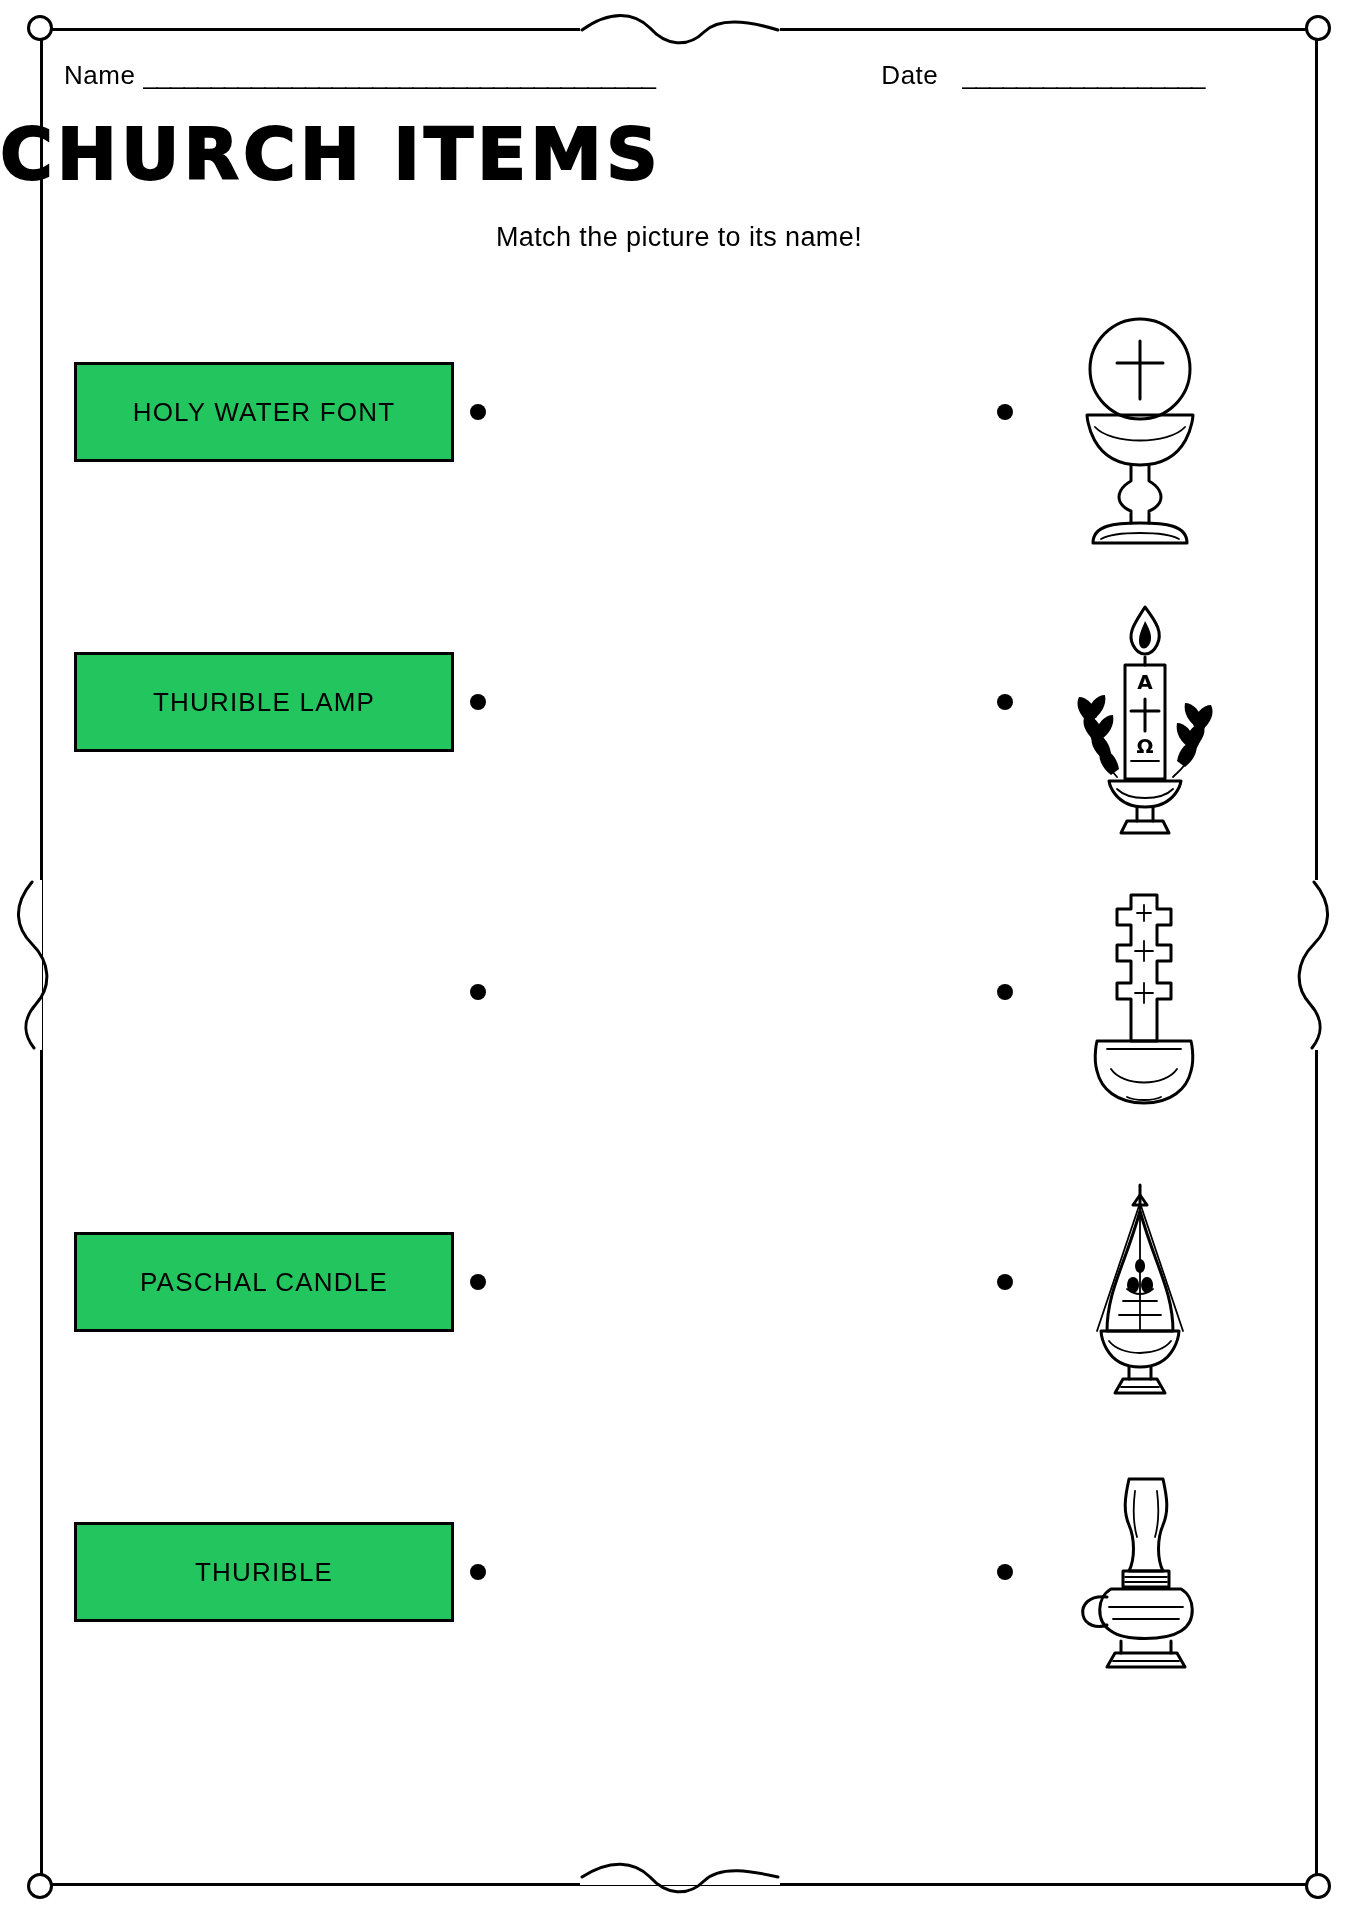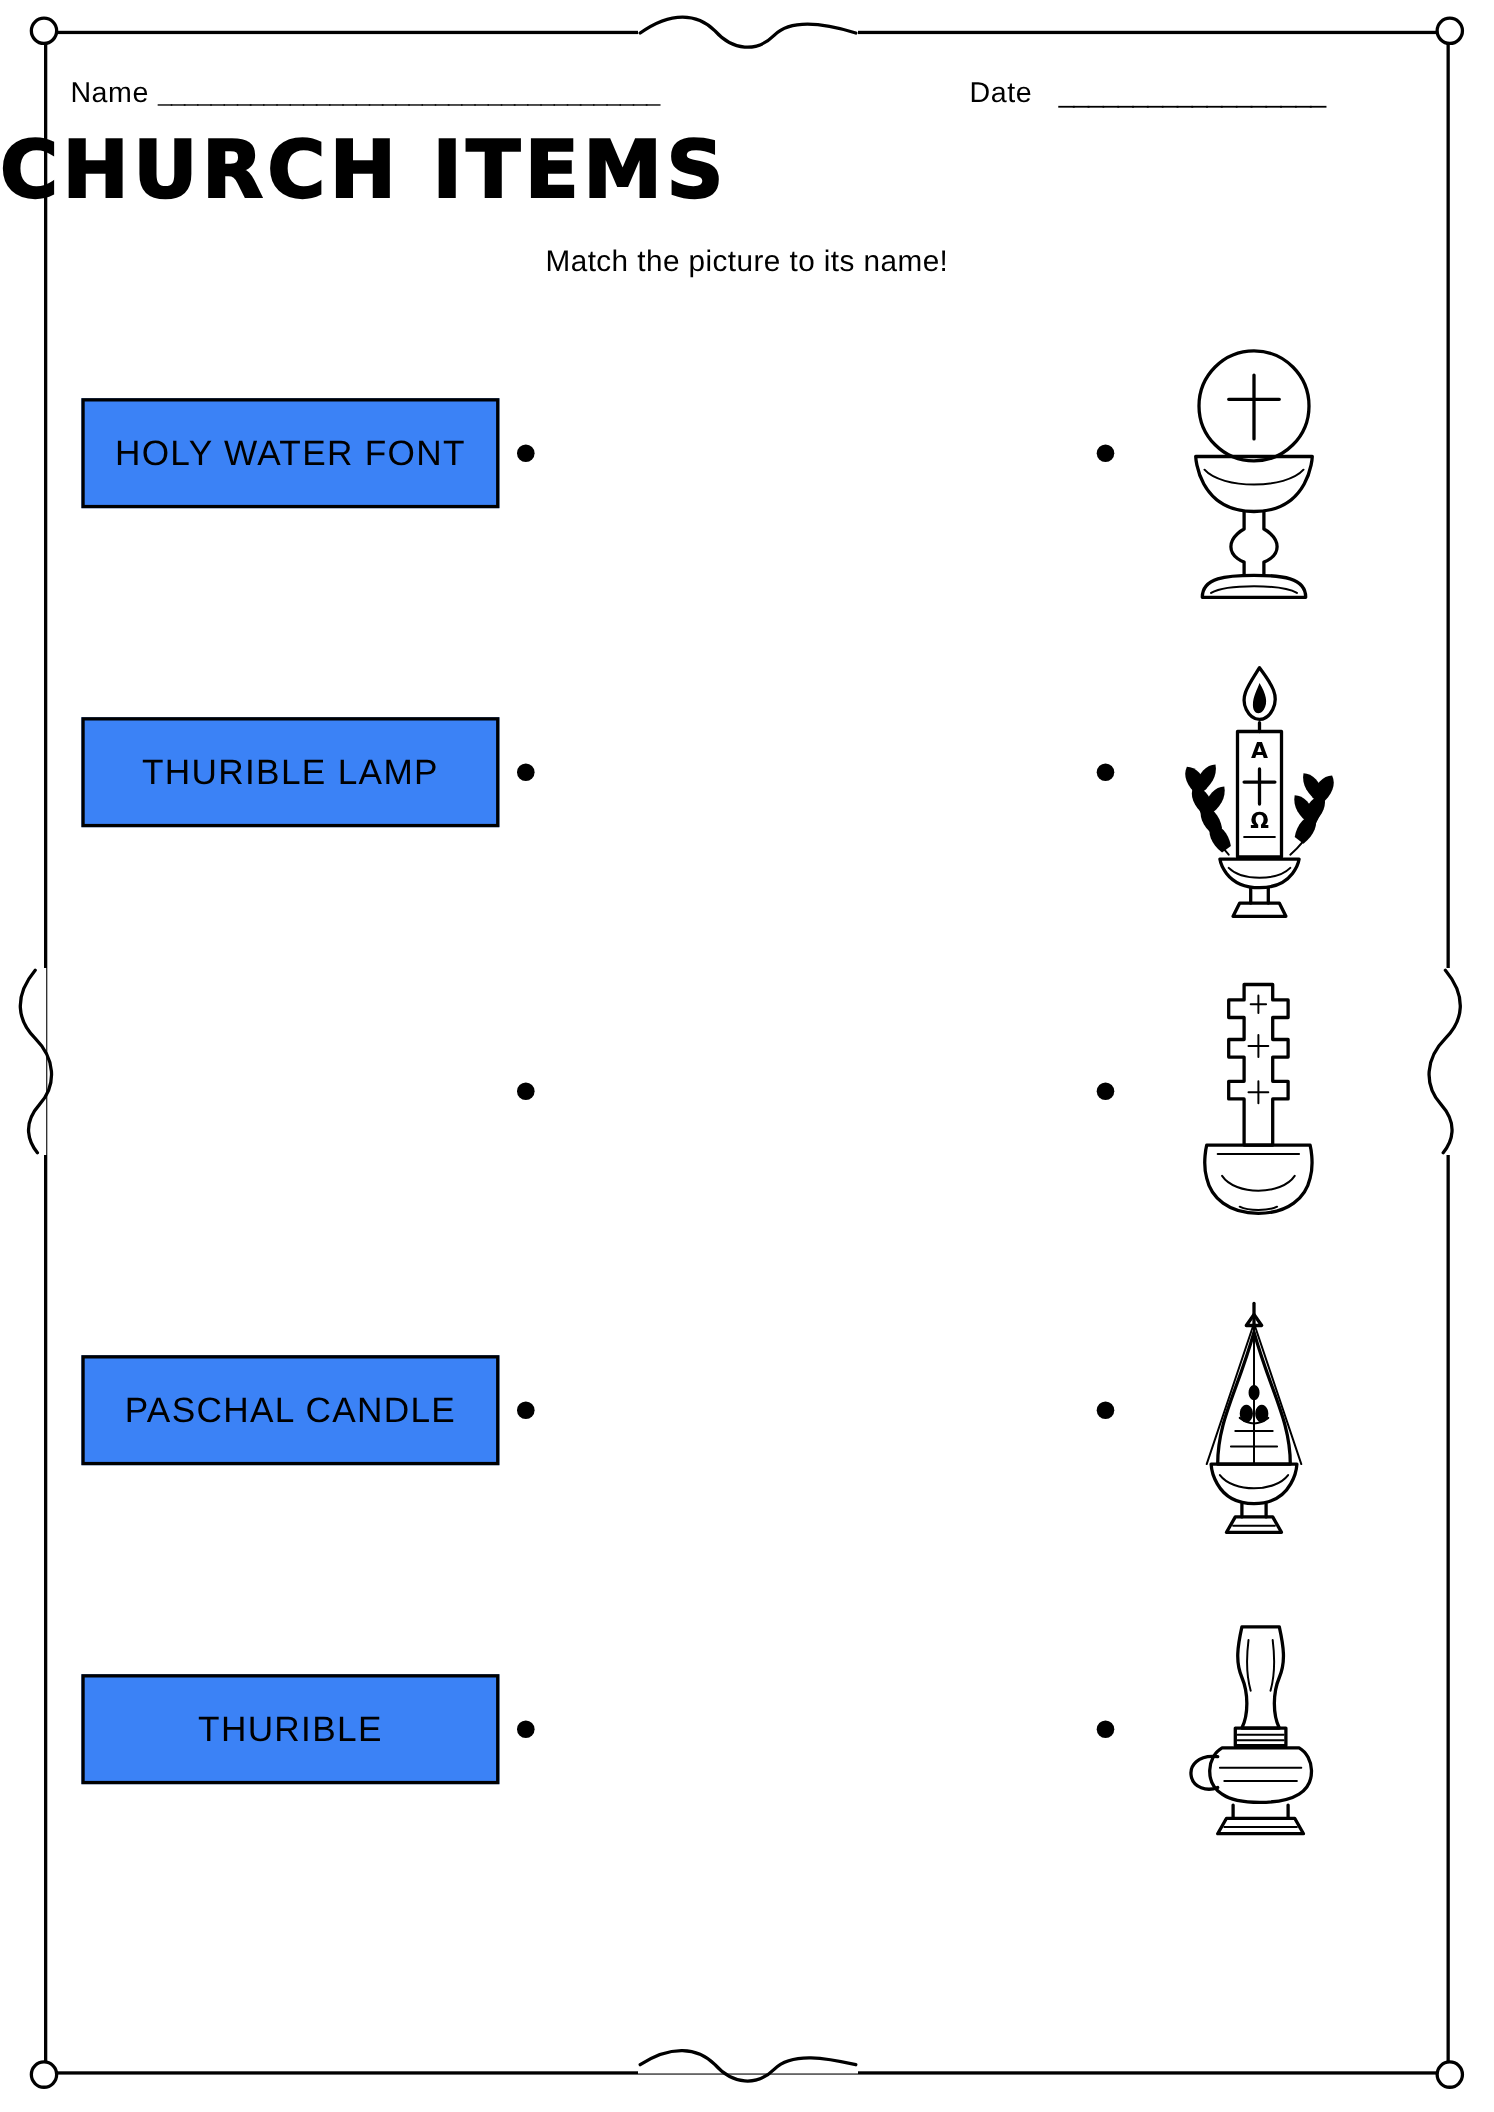--- a/index.html
+++ b/index.html
@@ -63,25 +63,24 @@
     top: 58px;
     width: 1230px;
     display: flex;
     align-items: baseline;
     font-size: 26px;
     letter-spacing: 0.5px;
   }
   .name-label { white-space: nowrap; }
   .name-rule {
     flex: 0 0 720px;
-    margin: 12px 2px 0 8px;
+    margin: 2px 2px 0 8px;
     letter-spacing: -1px;
     overflow: hidden;
     white-space: nowrap;
-    font-family: Liberation Serif, serif;
   }
   .date-label { white-space: nowrap; margin-left: 16px; }
   .date-rule {
     flex: 0 0 300px;
     margin-left: 24px;
     letter-spacing: -1px;
     overflow: hidden;
     white-space: nowrap;
   }
 
@@ -123,23 +122,23 @@
     position: absolute;
     left: 74px;
     top: 62px;
     width: 380px;
     height: 100px;
     border: 3px solid #000;
     box-sizing: border-box;
     display: flex;
     align-items: center;
     justify-content: center;
-    font-size: 32px;
+    font-size: 26px;
     letter-spacing: 1.2px;
-    background: #3b82f6;
+    background: #22c55e;
   }
 
   .dot {
     position: absolute;
     width: 16px;
     height: 16px;
     border-radius: 50%;
     background: #000;
     top: 104px;
   }

